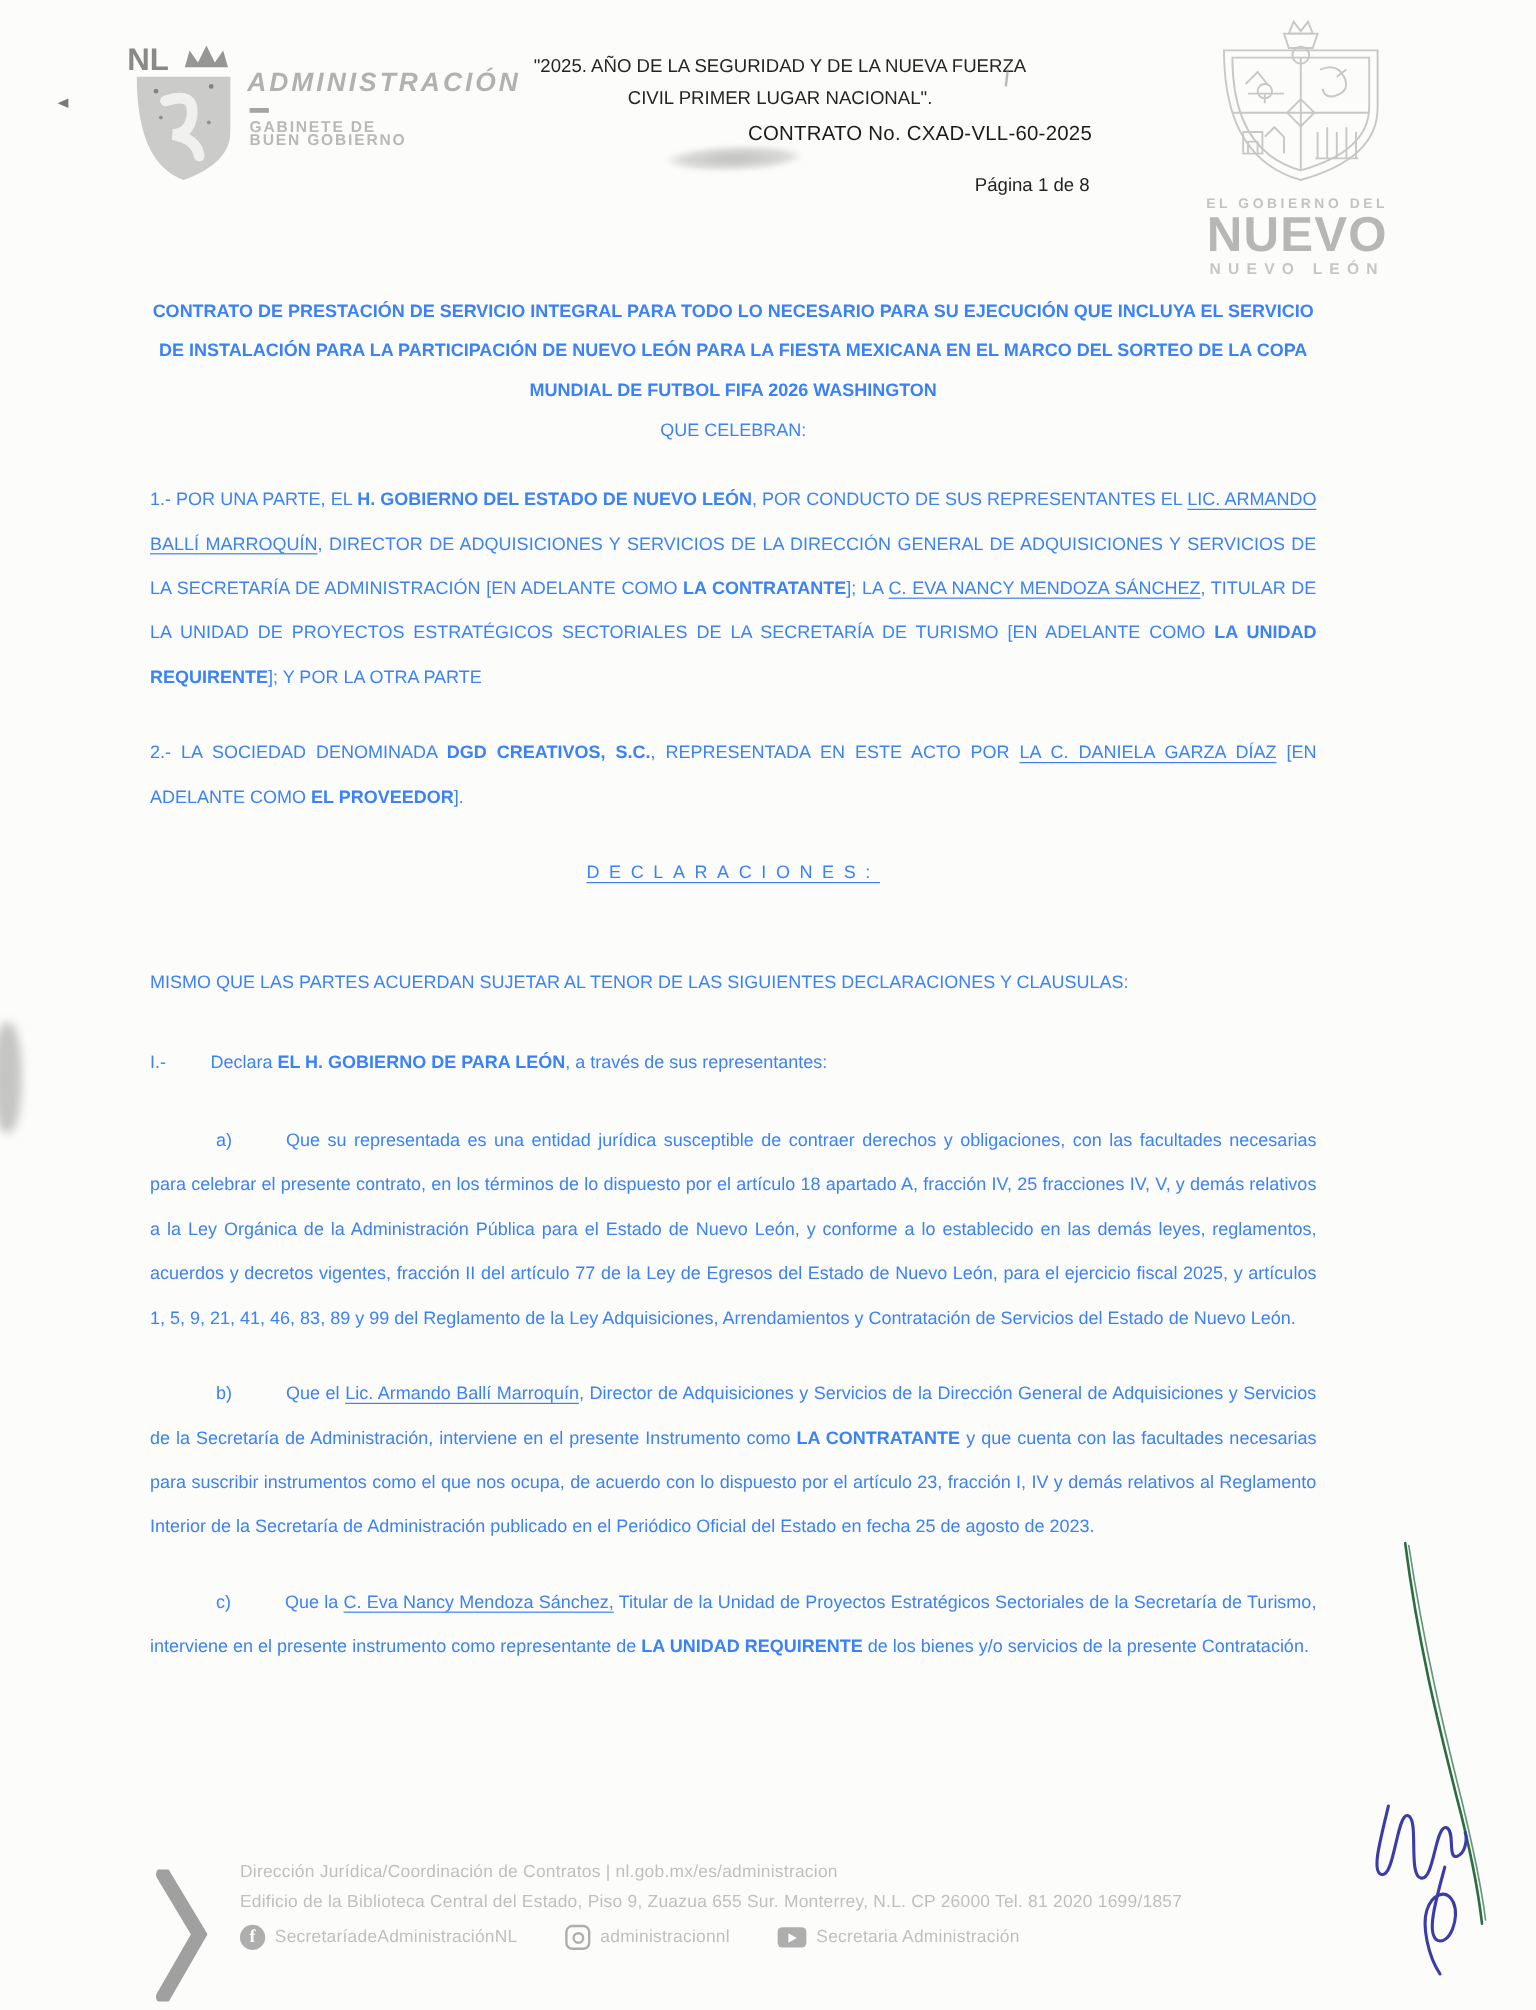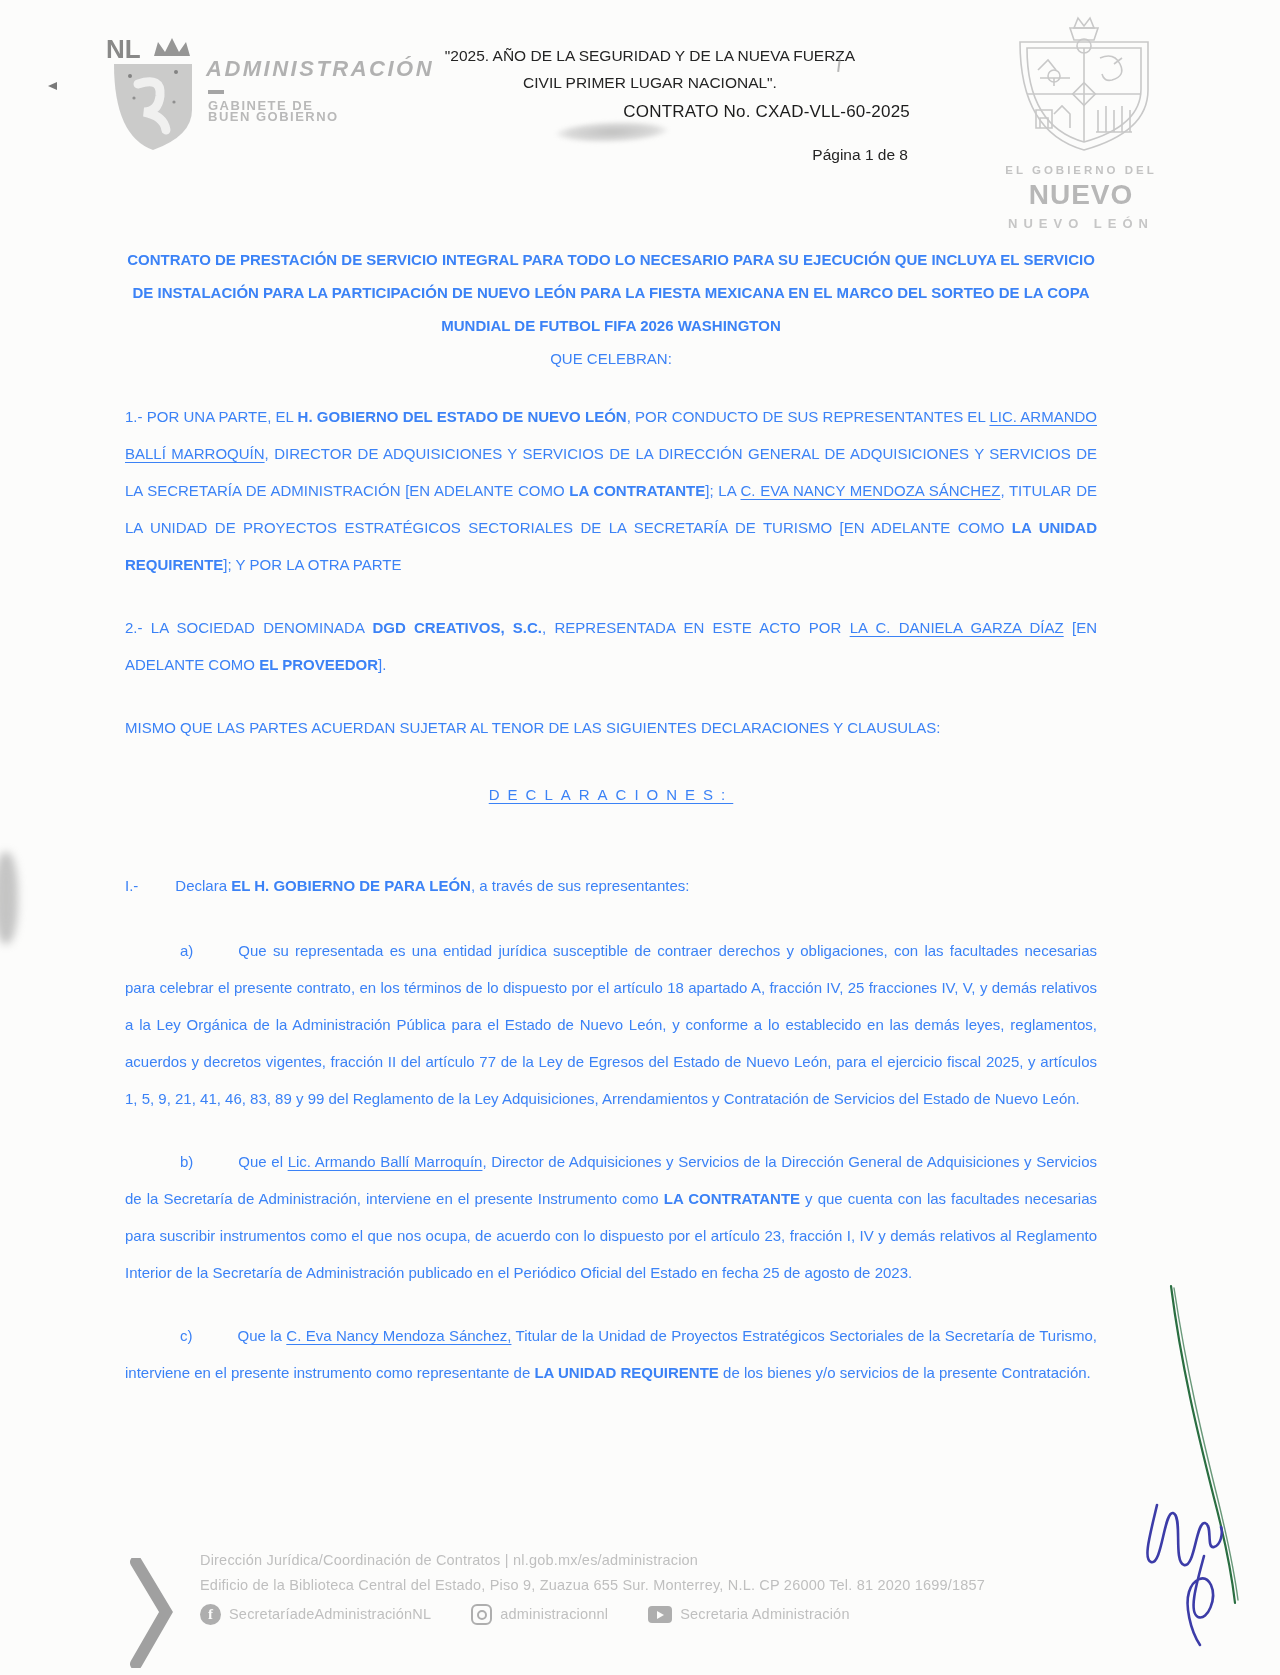--- a/index.html
+++ b/index.html
@@ -24,21 +24,21 @@
   .stamp-smudge{position:absolute;left:556px;top:122px;width:112px;height:20px;border-radius:50%;
     background:radial-gradient(ellipse at center,#8f8f8f 0%,#bdbdbd 55%,transparent 75%);
     filter:blur(2px);opacity:.55;transform:rotate(-2deg);}
   .page-indicator{position:absolute;left:640px;top:146px;width:268px;text-align:right;
     font-size:15.5px;color:#242424;}
   
   .logo-right{position:absolute;left:976px;top:14px;width:210px;height:215px;text-align:center;
     color:var(--watermark,#c2c2c2);}
   .coat{display:block;margin:0 auto;}
   .gob-line1{font-size:11.5px;letter-spacing:3px;color:#c3c3c3;font-weight:bold;margin-top:2px;}
-  .gob-line2{font-size:28px;font-weight:bold;letter-spacing:1px;color:#b7b7b7;line-height:38px;}
+  .gob-line2{font-size:41px;font-weight:bold;letter-spacing:1px;color:#b7b7b7;line-height:38px;}
   .gob-line3{font-size:13px;letter-spacing:6px;color:#c6c6c6;font-weight:bold;margin-top:2px;}
   
   .doc-body{position:absolute;left:110px;top:243px;width:987px;}
   .para{margin:0 0 26px 15px;font-size:15px;line-height:37px;text-align:justify;color:#3b82f6;}
   .para.title{font-weight:bold;text-align:center;line-height:33px;}
   .para.titlesub{text-align:center;line-height:33px;}
   .para.centerline{text-align:center;}
   .b{font-weight:bold;}
   .u{text-decoration:underline;text-underline-offset:3px;}
   .sp{letter-spacing:8px;}
@@ -121,22 +121,22 @@
     <div class="gob-line1">EL GOBIERNO DEL</div>
     <div class="gob-line2">NUEVO</div>
     <div class="gob-line3">NUEVO LEÓN</div>
   </div>
 
   <div class="doc-body">
       <p class="para title" style="margin-bottom: 0px;"><span>CONTRATO DE PRESTACIÓN DE SERVICIO INTEGRAL PARA TODO LO NECESARIO PARA SU EJECUCIÓN QUE INCLUYA EL SERVICIO DE INSTALACIÓN PARA LA PARTICIPACIÓN DE NUEVO LEÓN PARA LA FIESTA MEXICANA EN EL MARCO DEL SORTEO DE LA COPA MUNDIAL DE FUTBOL FIFA 2026 WASHINGTON</span></p>
       <p class="para titlesub" style="margin-bottom: 23px;"><span>QUE CELEBRAN:</span></p>
       <p class="para" style="margin-bottom: 26px;"><span>1.- POR UNA PARTE, EL </span><span class="b">H. GOBIERNO DEL ESTADO DE NUEVO LEÓN</span><span>, POR CONDUCTO DE SUS REPRESENTANTES EL </span><span class="u">LIC. ARMANDO BALLÍ MARROQUÍN</span><span>, DIRECTOR DE ADQUISICIONES Y SERVICIOS DE LA DIRECCIÓN GENERAL DE ADQUISICIONES Y SERVICIOS DE LA SECRETARÍA DE ADMINISTRACIÓN [EN ADELANTE COMO </span><span class="b">LA CONTRATANTE</span><span>]; LA </span><span class="u">C. EVA NANCY MENDOZA SÁNCHEZ</span><span>, TITULAR DE LA UNIDAD DE PROYECTOS ESTRATÉGICOS SECTORIALES DE LA SECRETARÍA DE TURISMO [EN ADELANTE COMO </span><span class="b">LA UNIDAD REQUIRENTE</span><span>]; Y POR LA OTRA PARTE</span></p>
       <p class="para" style="margin-bottom: 26px;"><span>2.- LA SOCIEDAD DENOMINADA </span><span class="b">DGD CREATIVOS, S.C.</span><span>, REPRESENTADA EN ESTE ACTO POR </span><span class="u">LA C. DANIELA GARZA DÍAZ</span><span> [EN ADELANTE COMO </span><span class="b">EL PROVEEDOR</span><span>].</span></p>
+      <p class="para centerline" style="margin-bottom: 54px;"><span class="u sp">DECLARACIONES:</span></p>
       <p class="para" style="margin-bottom: 30px;"><span>MISMO QUE LAS PARTES ACUERDAN SUJETAR AL TENOR DE LAS SIGUIENTES DECLARACIONES Y CLAUSULAS:</span></p>
-      <p class="para centerline" style="margin-bottom: 54px;"><span class="u sp">DECLARACIONES:</span></p>
       <p class="para" style="margin-bottom: 28px;"><span>I.-</span><span class="tab" style="width: 37px;"></span><span>Declara </span><span class="b">EL H. GOBIERNO DE PARA LEÓN</span><span>, a través de sus representantes:</span></p>
       <p class="para" style="margin-bottom: 26px; text-indent: 55px;"><span>a)</span><span class="tab" style="width: 45px;"></span><span>Que su representada es una entidad jurídica susceptible de contraer derechos y obligaciones, con las facultades necesarias para celebrar el presente contrato, en los términos de lo dispuesto por el artículo 18 apartado A, fracción IV, 25 fracciones IV, V, y demás relativos a la Ley Orgánica de la Administración Pública para el Estado de Nuevo León, y conforme a lo establecido en las demás leyes, reglamentos, acuerdos y decretos vigentes, fracción II del artículo 77 de la Ley de Egresos del Estado de Nuevo León, para el ejercicio fiscal 2025, y artículos 1, 5, 9, 21, 41, 46, 83, 89 y 99 del Reglamento de la Ley Adquisiciones, Arrendamientos y Contratación de Servicios del Estado de Nuevo León.</span></p>
       <p class="para" style="margin-bottom: 26px; text-indent: 55px;"><span>b)</span><span class="tab" style="width: 45px;"></span><span>Que el </span><span class="u">Lic. Armando Ballí Marroquín</span><span>, Director de Adquisiciones y Servicios de la Dirección General de Adquisiciones y Servicios de la Secretaría de Administración, interviene en el presente Instrumento como </span><span class="b">LA CONTRATANTE</span><span> y que cuenta con las facultades necesarias para suscribir instrumentos como el que nos ocupa, de acuerdo con lo dispuesto por el artículo 23, fracción I, IV y demás relativos al Reglamento Interior de la Secretaría de Administración publicado en el Periódico Oficial del Estado en fecha 25 de agosto de 2023.</span></p>
       <p class="para" style="margin-bottom: 0px; text-indent: 55px;"><span>c)</span><span class="tab" style="width: 45px;"></span><span>Que la </span><span class="u">C. Eva Nancy Mendoza Sánchez,</span><span> Titular de la Unidad de Proyectos Estratégicos Sectoriales de la Secretaría de Turismo, interviene en el presente instrumento como representante de </span><span class="b">LA UNIDAD REQUIRENTE</span><span> de los bienes y/o servicios de la presente Contratación.</span></p>
     </div>
 
   <div class="edge-smudge"></div>
   <div class="tiny-arrow"></div>
   <div class="tiny-tick"></div>
 

